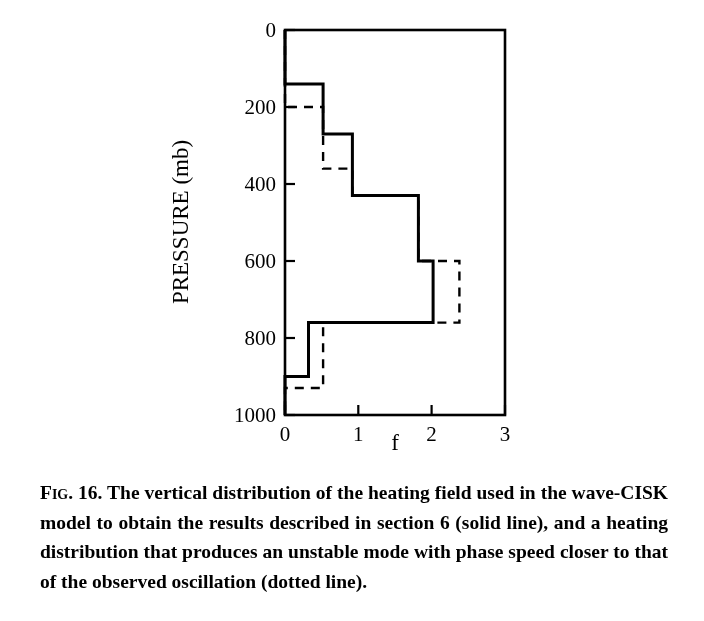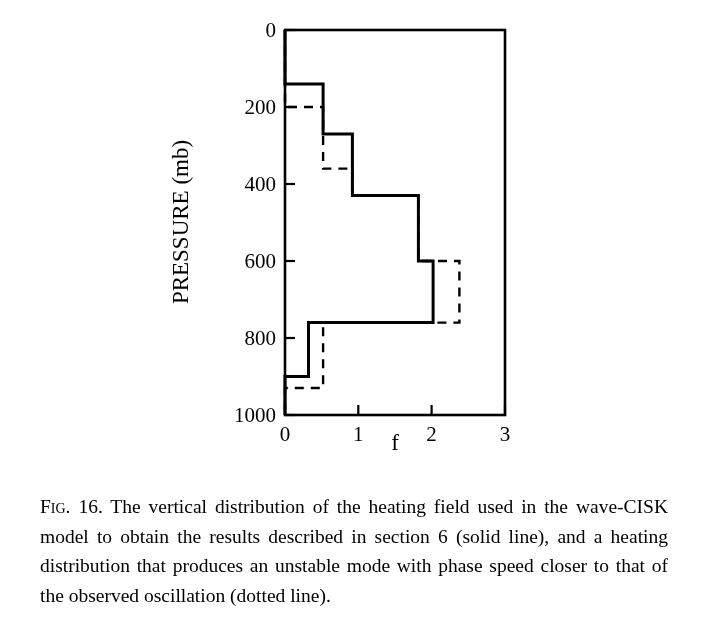--- a/index.html
+++ b/index.html
@@ -31,28 +31,29 @@
   }
   #chart-svg {
     display: block;
   }
   .axis-title {
     font-family: "Liberation Serif", serif;
   }
   #caption {
     position: absolute;
     left: 40px;
-    top: 492px;
+    top: 478px;
     width: 628px;
     font-family: "Liberation Serif", serif;
     font-size: 19.5px;
     line-height: 1.52;
     text-align: justify;
     text-justify: inter-word;
     color: #000;
+    font-weight: bold;
   }
   #caption .figlabel {
     font-variant: small-caps;
   }
 </style>
 </head>
 <body>
 
 <div id="figure-wrap">
 

